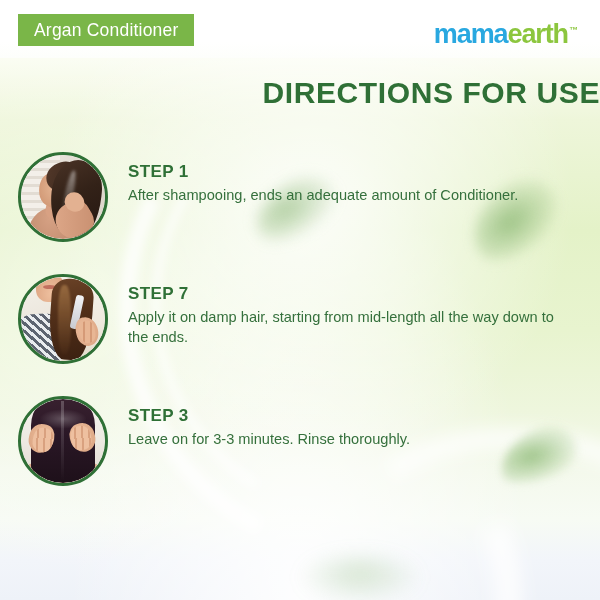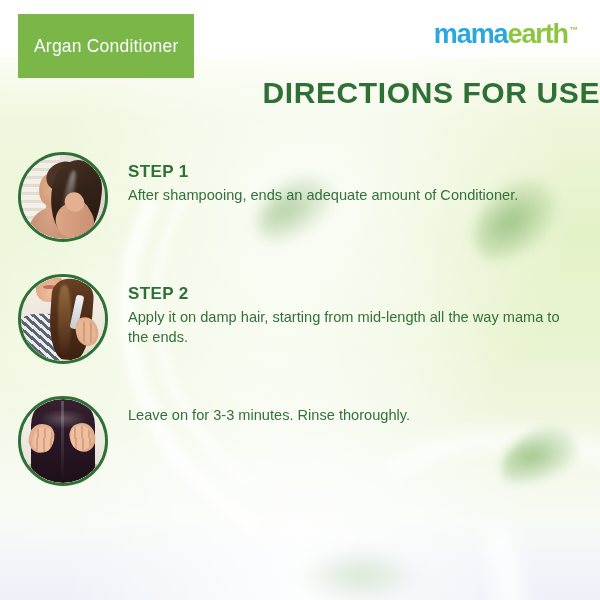--- a/index.html
+++ b/index.html
@@ -93,21 +93,21 @@
   }
 
   
   .header{
     position:absolute;left:0;top:0;width:600px;height:58px;
     background:linear-gradient(180deg,#ffffff 0%,#ffffff 72%,#fdfefb 100%);
     z-index:5;
   }
   .brand-badge{
     position:absolute;left:18px;top:14px;
-    height:32px;padding:16px 16px;
+    height:32px;padding:0 16px;
     background:#7ab648;
     display:flex;align-items:center;
     color:#ffffff;font-size:17.5px;letter-spacing:0.2px;
     white-space:nowrap;
   }
   .logo{
     position:absolute;right:22px;top:13px;
     font-size:27px;font-weight:bold;letter-spacing:-1.1px;
     white-space:nowrap;line-height:34px;
   }
@@ -291,38 +291,39 @@
           <div class="t2-lip"></div>
             <div class="t2-shirt"></div>
           <div class="t2-hair"></div>
             <div class="t2-hair-strand"></div>
           <div class="t2-brush"></div>
             <div class="t2-hand"></div>
             <div class="t2-fingers"></div>
         </div>
       </div>
       <div class="step-text">
-        <div class="step-label">STEP 2</div>
-        <div class="step-desc">Apply it on damp hair, starting from mid-length all the way mama to the ends.</div>
+        <div class="step-label">STEP 7</div>
+        <div class="step-desc">Apply it on damp hair, starting from mid-length all the way down to the ends.</div>
       </div>
     </div>
 
     <div class="step">
       <div class="step-thumb">
         <div class="thumb-art">
           <div class="t3-bg"></div>
             <div class="t3-shoulder"></div>
           <div class="t3-hair"></div>
             <div class="t3-part"></div>
             <div class="t3-sheen"></div>
           <div class="t3-handL"></div>
             <div class="t3-handR"></div>
           <div class="t3-fingL"></div>
             <div class="t3-fingR"></div>
         </div>
       </div>
       <div class="step-text">
+        <div class="step-label">STEP 3</div>
         <div class="step-desc">Leave on for 3-3 minutes. Rinse thoroughly.</div>
       </div>
     </div>
 
   </div>
 </div>
 
 </body></html>

